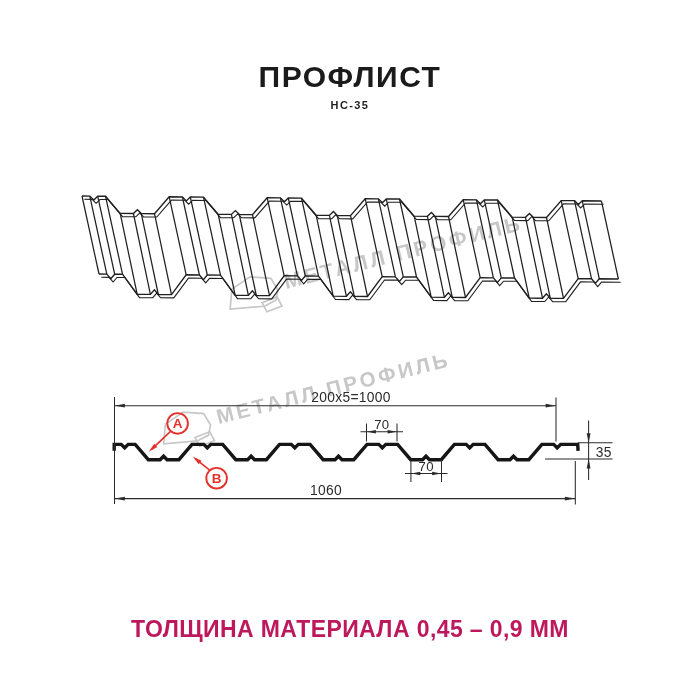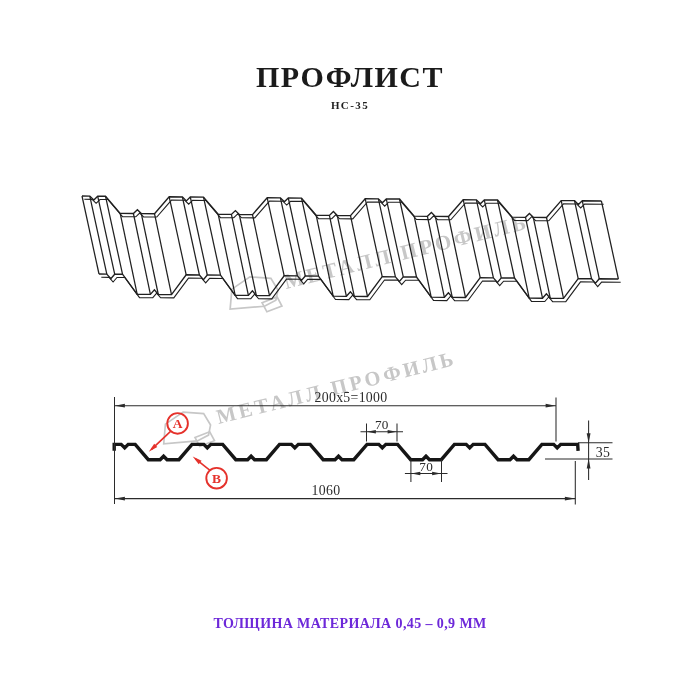--- a/index.html
+++ b/index.html
@@ -1,21 +1,21 @@
 <!DOCTYPE html>
 <html><head>
 <meta charset="utf-8">
 <style>
   html,body{margin:0;padding:0;background:#fff;}
   .stage{position:relative;width:700px;height:700px;background:#ffffff;overflow:hidden;
-         font-family:Liberation Serif, serif;}
+         font-family:Liberation Sans, sans-serif;}
   .txt{position:absolute;left:0;width:100%;text-align:center;white-space:nowrap;}
   .title{top:60px;font-size:30px;font-weight:800;letter-spacing:1.5px;color:#1b1b1b;}
   .subtitle{top:99px;font-size:11px;font-weight:700;letter-spacing:1.4px;color:#1f1f1f;}
-  .footer{top:616px;font-size:14px;font-weight:700;letter-spacing:0.4px;color:#6d28d9;}
+  .footer{top:616px;font-size:23px;font-weight:700;letter-spacing:0.4px;color:#be185d;}
   svg.canvas{position:absolute;left:0;top:0;}
 </style>
 </head>
 <body>
 
 <div class="stage">
   <div class="txt title">ПРОФЛИСТ</div>
   <div class="txt subtitle">НС-35</div>
   <svg class="canvas" id="cv" width="700" height="700" viewBox="0 0 700 700">
       <g>

